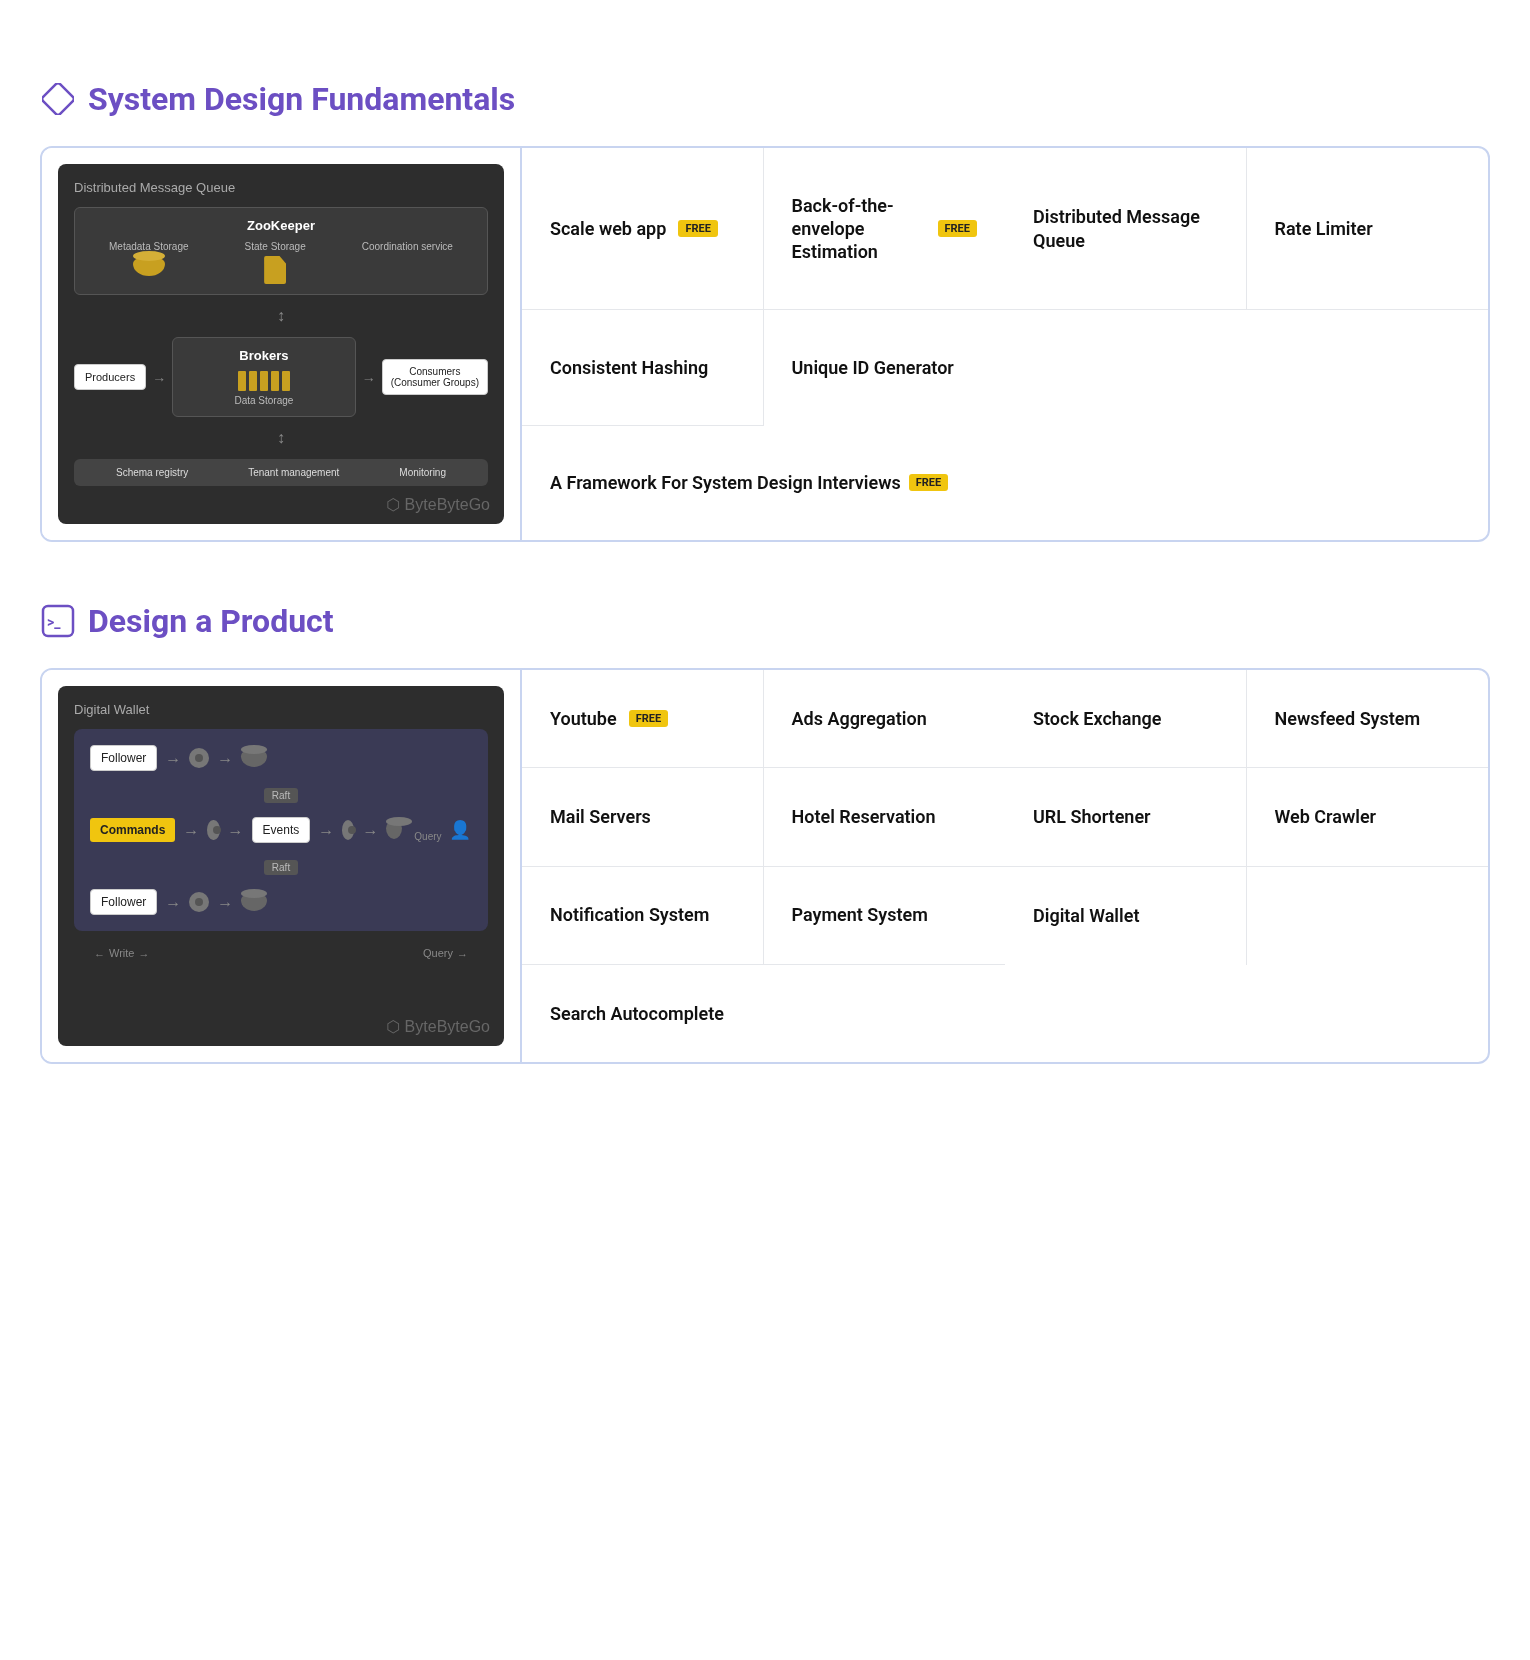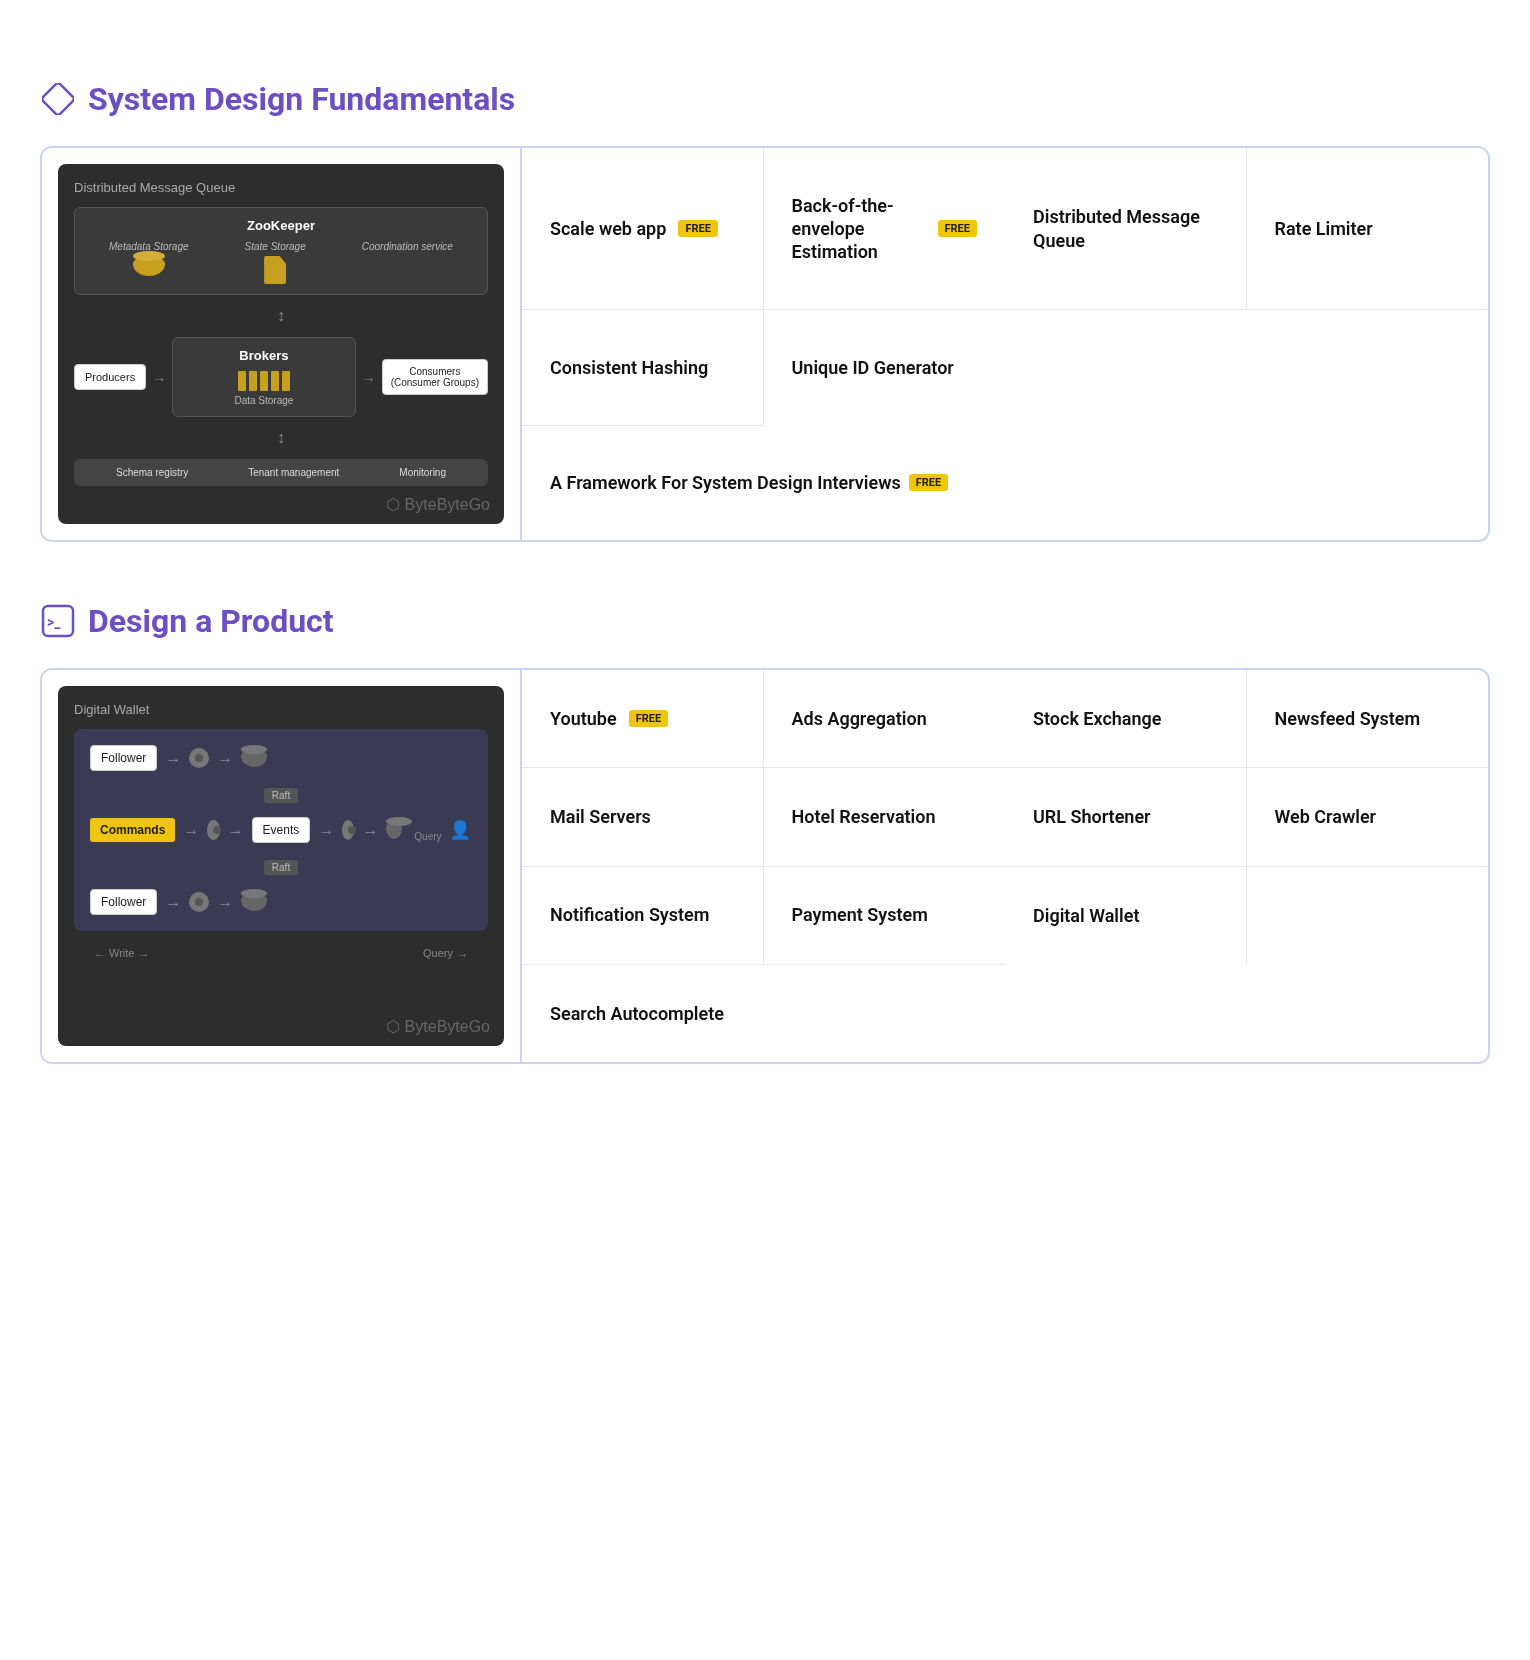--- a/index.html
+++ b/index.html
@@ -148,21 +148,20 @@
       justify-content: space-around;
       align-items: flex-start;
       gap: 8px;
     }
 
     .mq-zk-item {
       display: flex;
       flex-direction: column;
       align-items: center;
       gap: 4px;
-      font-style: italic;
     }
 
     .mq-zk-label {
       color: #bbb;
       font-size: 10px;
       text-align: center;
     }
 
     .arrow-v {
       text-align: center;

